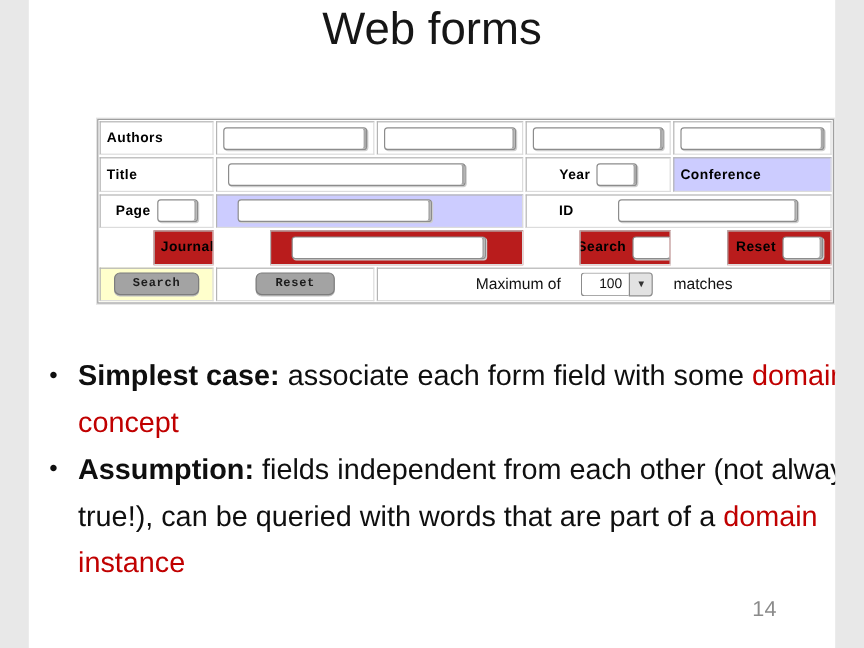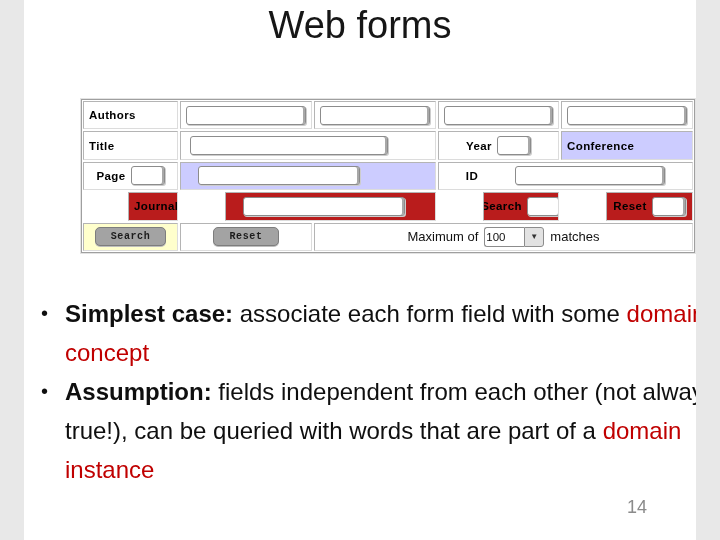--- a/index.html
+++ b/index.html
@@ -51,26 +51,26 @@
   .ti.titlew { width:198px; margin-left:4px; }
   .gap { margin-left:5px; }
 
   .btn {
     font-family:Liberation Mono, monospace; font-weight:bold;
     font-size:10px; letter-spacing:.6px; color:#1c1c1c;
     background:#a3a3a3; border:1px solid #7d7d7d; border-radius:5px;
     padding:3px 15px; box-shadow:0 1px 0 #bdbdbd; cursor:pointer;
   }
 
-  .mx { font-size:13px; color:#111; gap:6px; }
+  .mx { font-size:13px; color:#111; gap:17px; }
   .dd { display:flex; height:20px; cursor:pointer; }
   .dd-value {
     width:40px; box-sizing:border-box; background:#fff;
     border:1px solid #8c8c8c; border-right:none; border-radius:3px 0 0 3px;
-    font-size:11.5px; display:flex; align-items:center; padding-left:1px;
+    font-size:11.5px; display:flex; align-items:center; padding-left:14px;
   }
   .dd-btn {
     width:20px; box-sizing:border-box; background:#e2e2e2;
     border:1px solid #8c8c8c; border-radius:0 3px 3px 0;
     font-size:8px; color:#333; display:flex; align-items:center; justify-content:center;
   }
 
   
   .bullets {
     position:absolute; left:17px; top:294px; width:688px;

